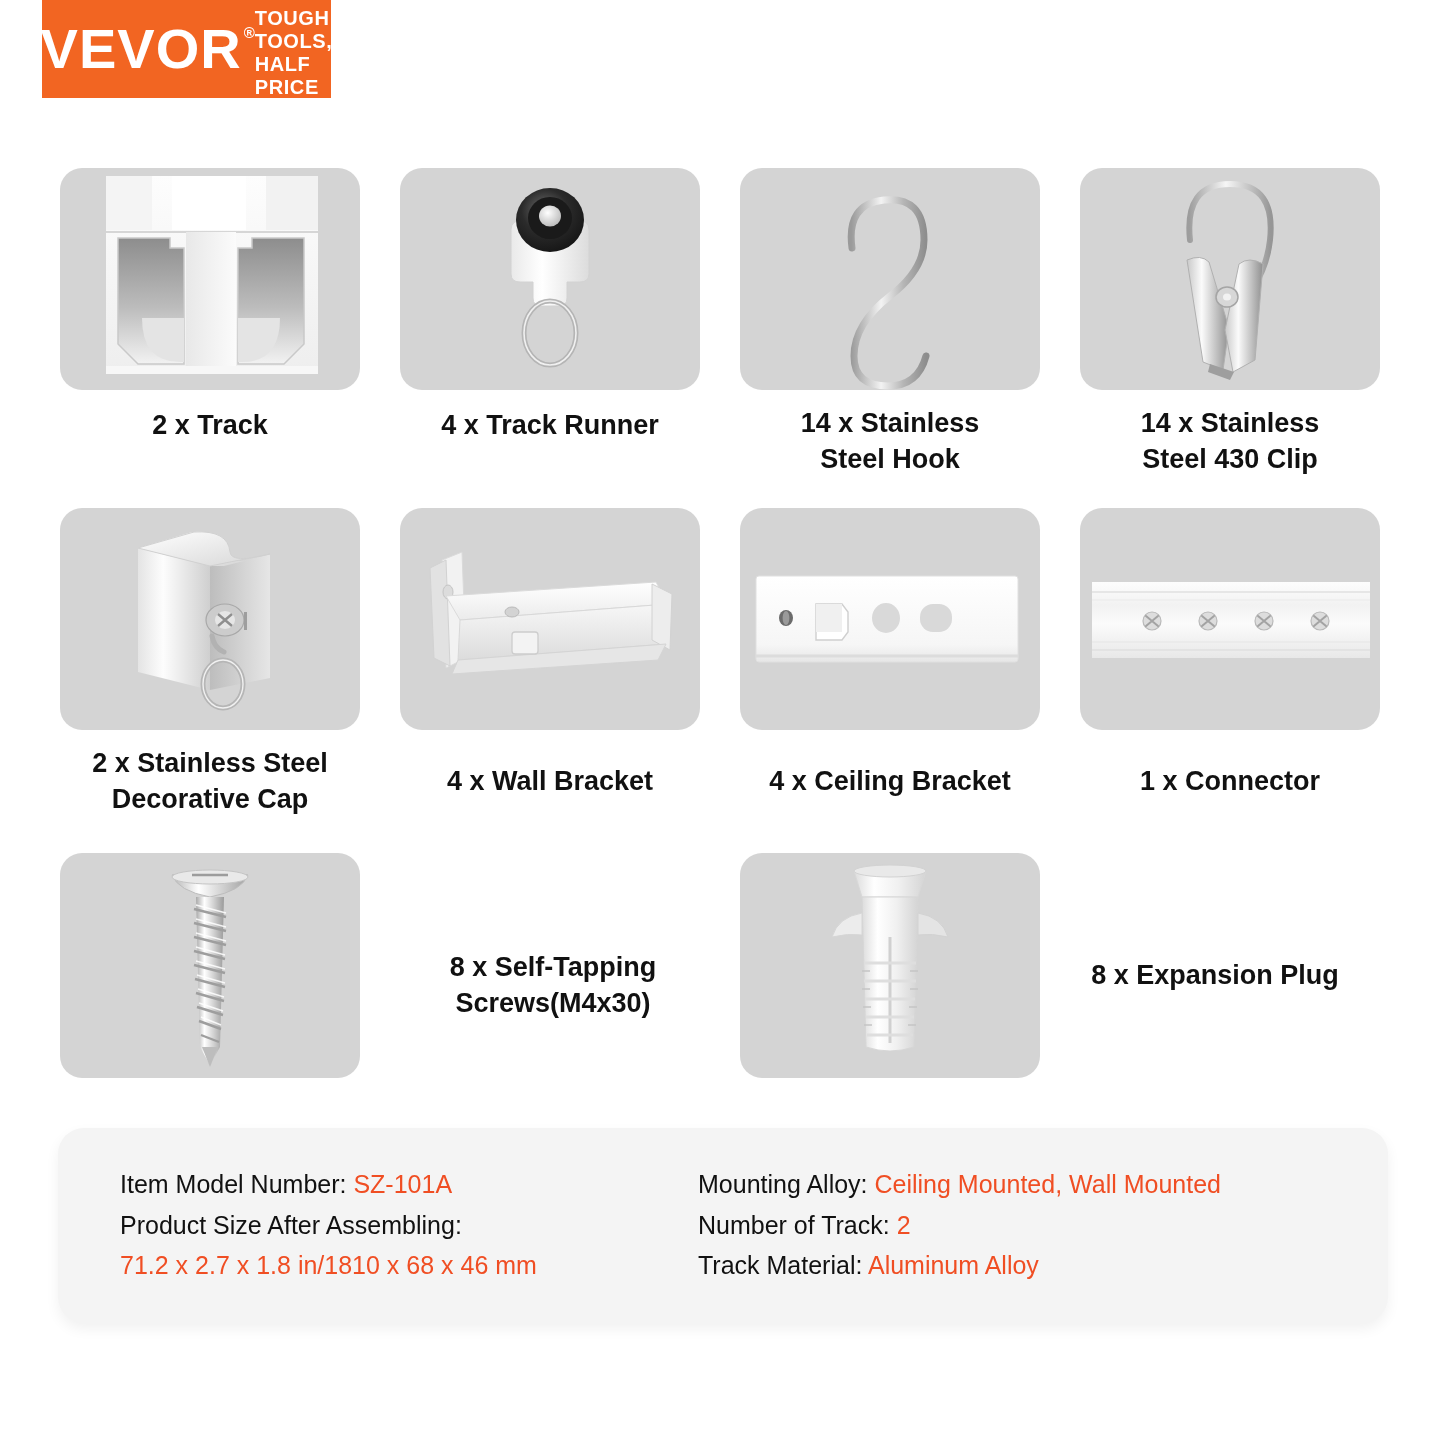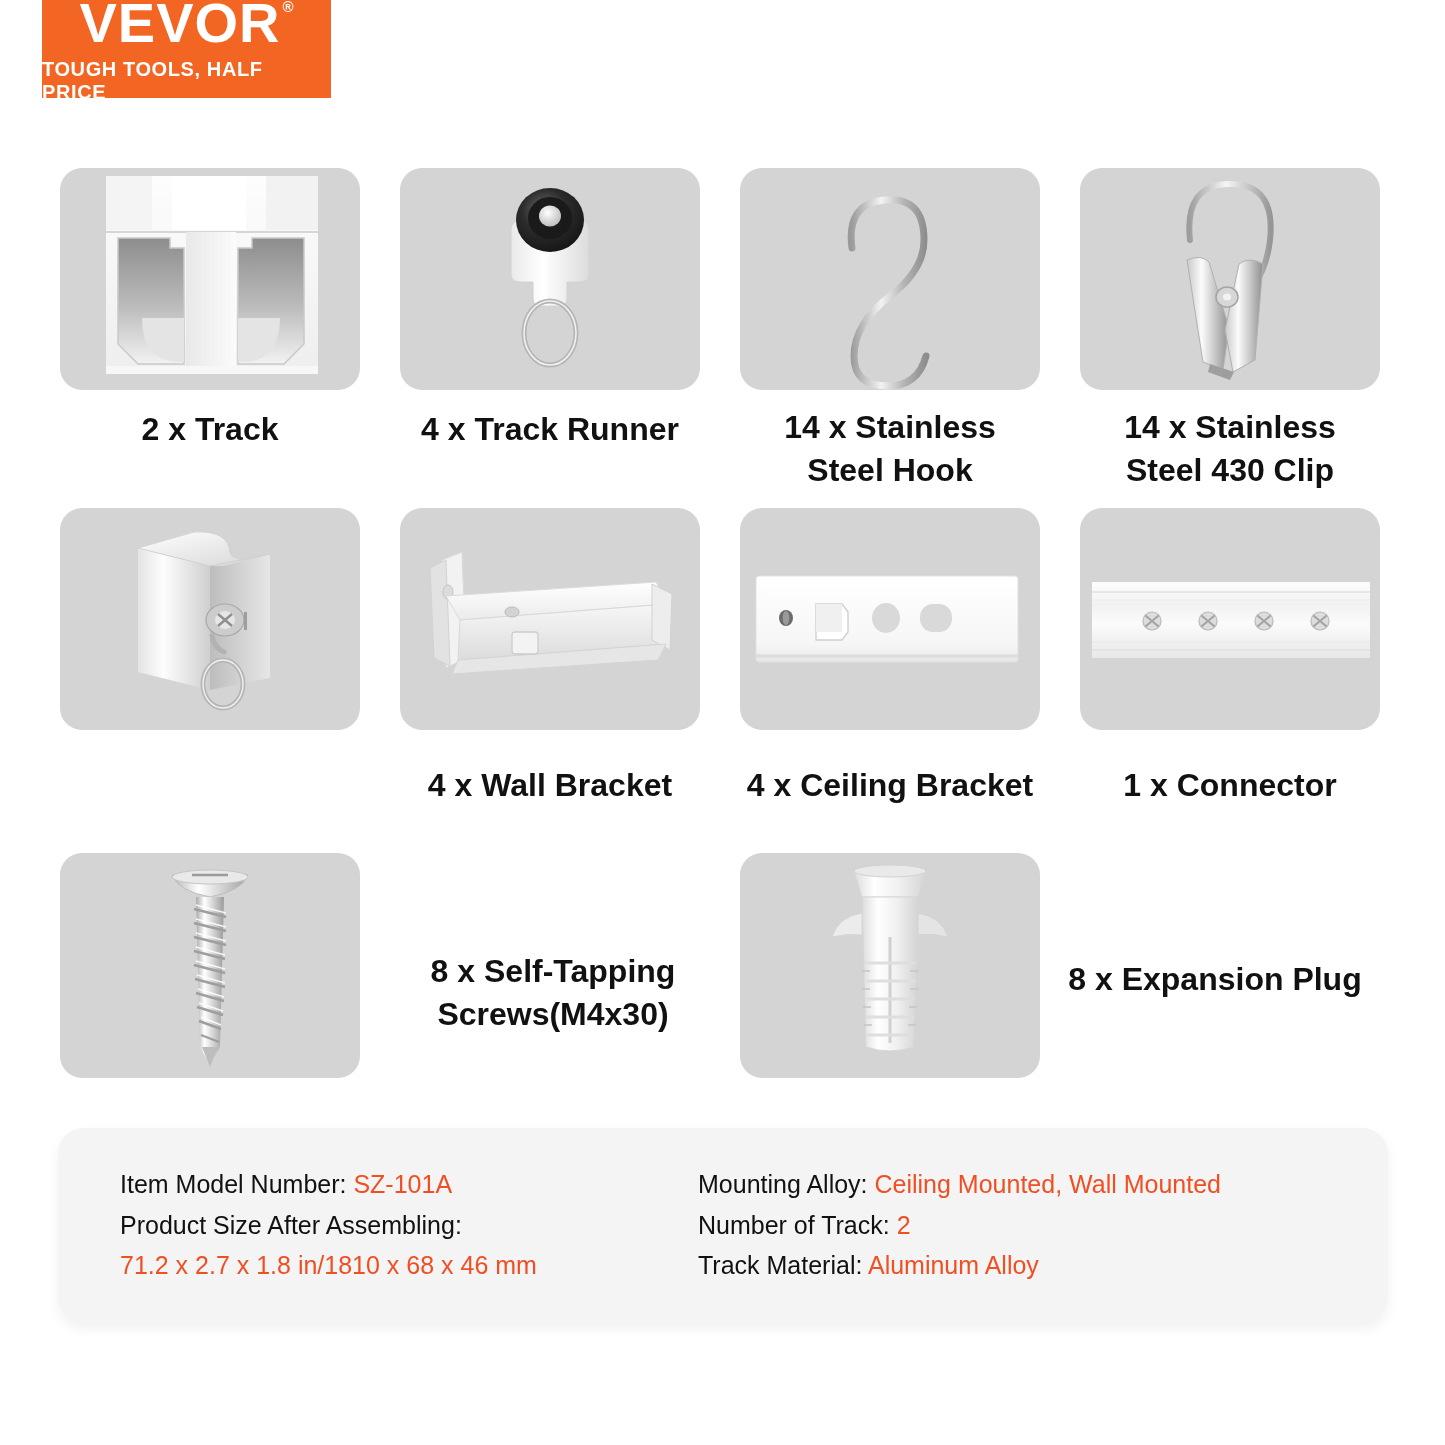--- a/index.html
+++ b/index.html
@@ -8,21 +8,21 @@
     background:#ffffff;
     font-family:"Liberation Sans", sans-serif;
     position:relative;
     overflow:hidden;
   }
 
   
   .logo-box{
     position:absolute;left:42px;top:0;width:289px;height:98px;
     background:#F26522;
-    display:flex;flex-direction:column;align-items:center;justify-content:center;
+    display:flex;flex-direction:row;align-items:center;justify-content:center;
   }
   .logo-word-wrap{position:relative;display:flex;align-items:flex-start;}
   .logo-word{
     color:#ffffff;font-weight:bold;font-size:56px;letter-spacing:1px;
     line-height:1;font-family:"Liberation Sans", sans-serif;
   }
   .logo-reg{
     color:#ffffff;font-size:15px;line-height:1;margin-left:2px;margin-top:4px;font-weight:bold;
   }
   .logo-tag{
@@ -34,21 +34,21 @@
   .cell{position:absolute;}
   .thumb{
     background:#D4D4D4;border-radius:22px;
     width:100%;height:100%;
     position:relative;overflow:hidden;
     display:flex;align-items:center;justify-content:center;
   }
   .caption{
     position:absolute;left:-30px;width:calc(100% + 60px);
     text-align:center;color:#111;
-    font-size:32px;font-weight:bold;line-height:1.33;
+    font-size:27px;font-weight:bold;line-height:1.33;
   }
 
   
   .spec{
     position:absolute;left:58px;top:1128px;width:1330px;height:195px;
     background:#F4F4F4;border-radius:26px;
     box-shadow:0 6px 14px rgba(0,0,0,0.06);
   }
   .spec-col{position:absolute;top:36px;}
   .spec-left{left:62px;}
@@ -240,20 +240,24 @@
         <ellipse cx="165" cy="112" rx="19" ry="16" fill="#cccccc" stroke="#a8a8a8" stroke-width="1.2"></ellipse>
         <ellipse cx="165" cy="112" rx="10" ry="9" fill="#e6e6e6"></ellipse>
         <path d="M158 106 l14 12 M172 106 l-14 12" stroke="#8f8f8f" stroke-width="2.4"></path>
         <path d="M184 104 l3 0 l0 18 l-3 0 Z" fill="#9e9e9e"></path>
 
         <path d="M152 128 q2 12 12 16" fill="none" stroke="#b2b2b2" stroke-width="5" stroke-linecap="round"></path>
         <ellipse cx="163" cy="176" rx="20" ry="24" fill="none" stroke="#b6b6b6" stroke-width="5"></ellipse>
         <ellipse cx="163" cy="176" rx="20" ry="24" fill="none" stroke="#f1f1f1" stroke-width="1.4"></ellipse>
       </svg>
     </div>
+    <div class="caption" style="top:238px;">
+      <div>2 x Stainless Steel</div>
+      <div>Decorative Cap</div>
+    </div>
   </div>
 
   <div class="cell" style="left:400px;top:508px;width:300px;height:222px;">
     <div class="thumb">
       <svg width="300" height="222" viewBox="0 0 300 222">
         <defs>
           <linearGradient id="wbTop" x1="0" y1="0" x2="0" y2="1">
             <stop offset="0" stop-color="#ffffff"></stop>
               <stop offset="1" stop-color="#ebebeb"></stop>
           </linearGradient>

